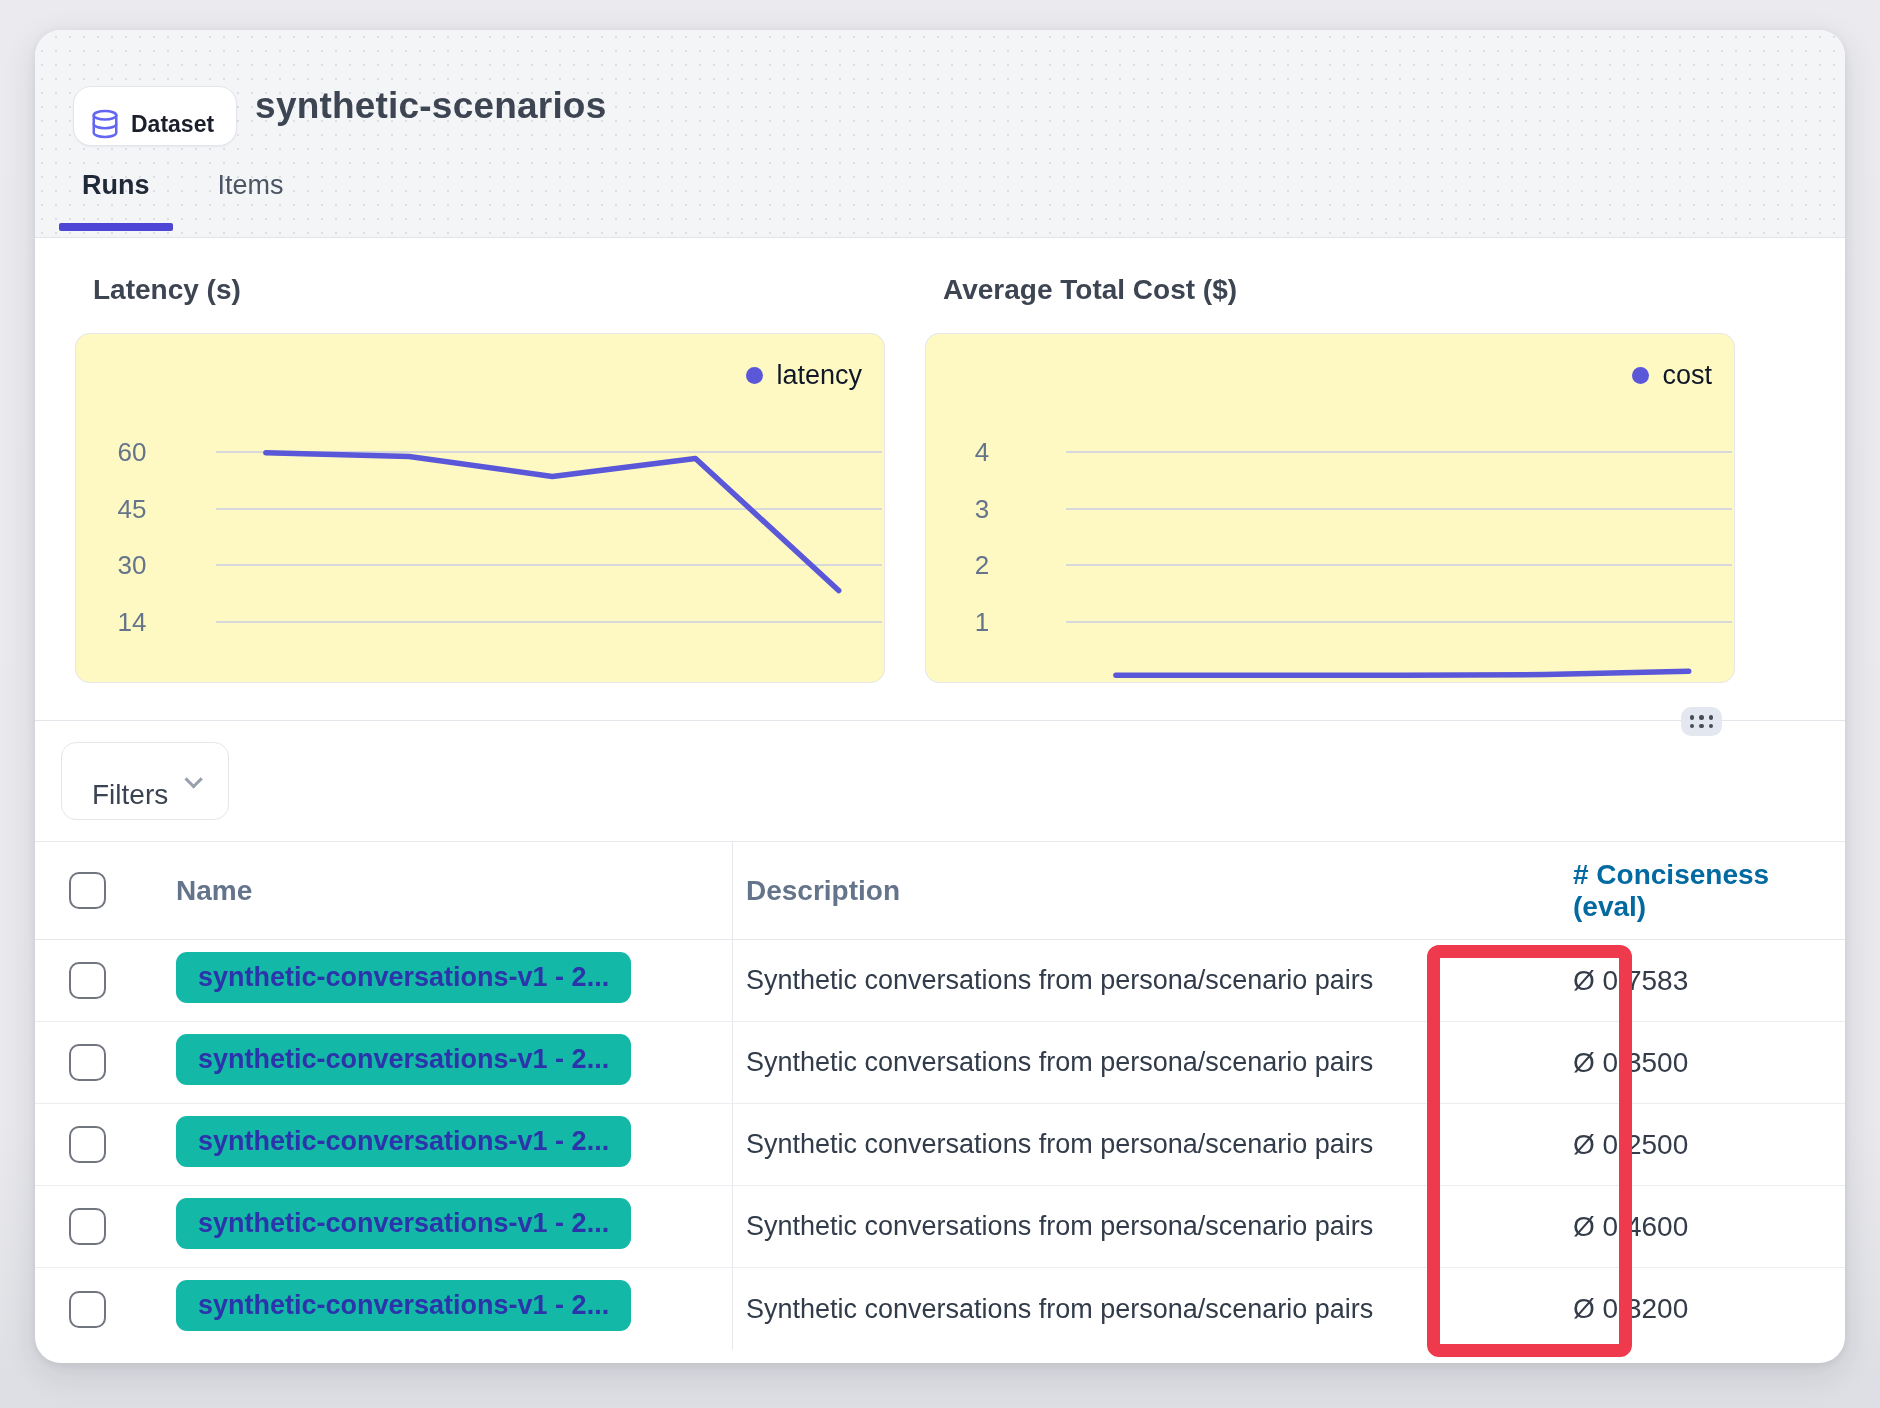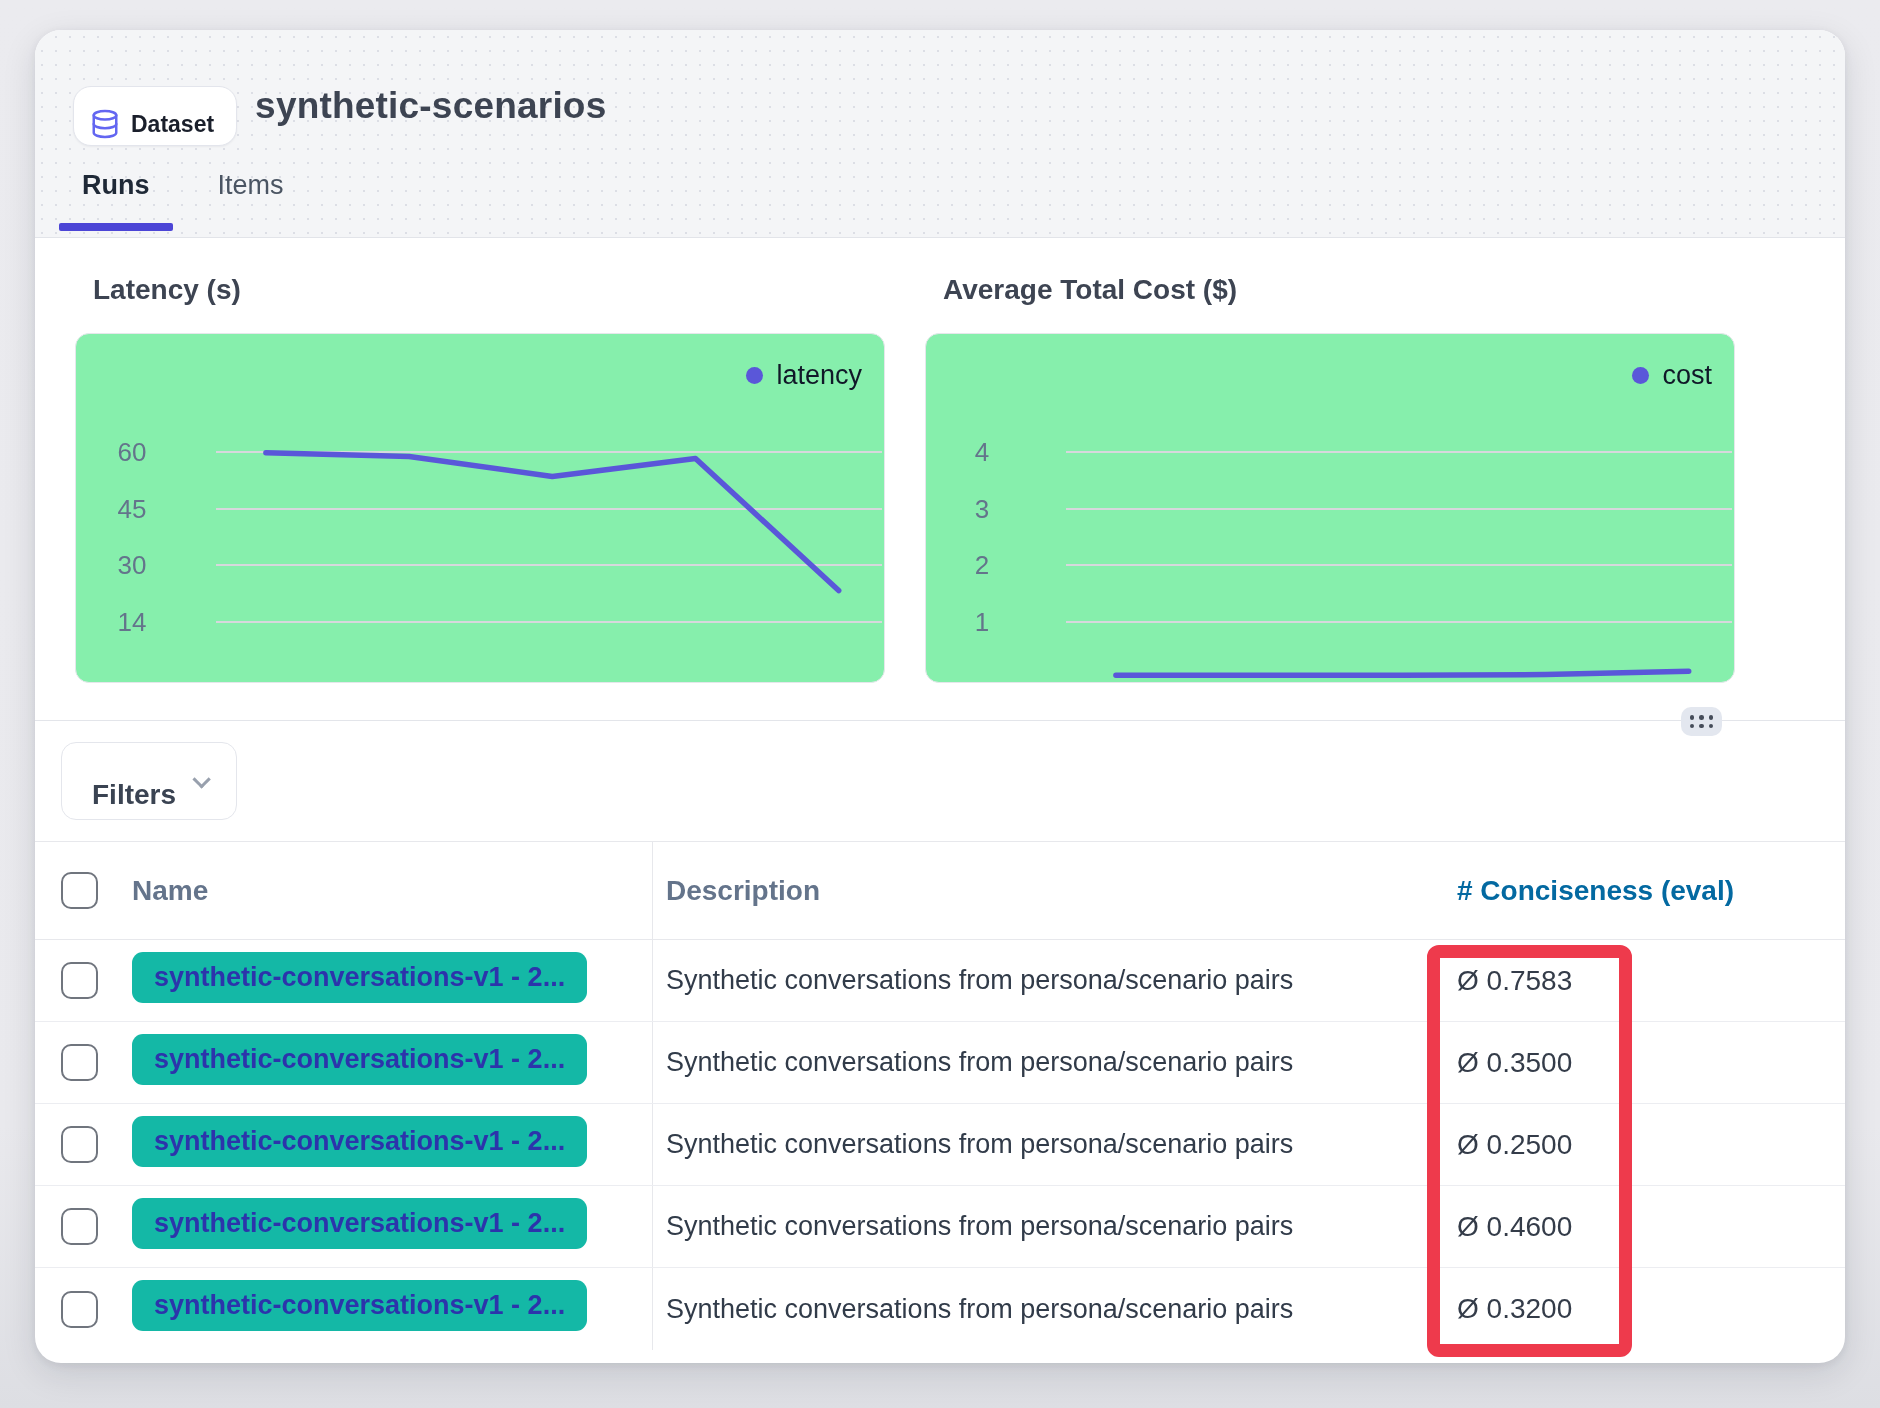--- a/index.html
+++ b/index.html
@@ -51,21 +51,21 @@
   
   .charts-section {
     position:relative; height:483px; padding:36px 40px 0 40px;
     border-bottom:1.5px solid #e3e5ea;
   }
   .charts-row { display:flex; gap:40px; }
   .chart-block { width:810px; }
   .chart-title { font-size:28px; font-weight:600; color:#3d4452; margin-bottom:27px; margin-left:18px; }
   .chart-card {
     position:relative; width:810px; height:350px;
-    border:1.5px solid #e5e7eb; border-radius:14px; background:#86efac; overflow:hidden;
+    border:1.5px solid #e5e7eb; border-radius:14px; background:#fef9c3; overflow:hidden;
   }
   .legend { position:absolute; top:26px; right:22px; display:flex; align-items:center; gap:13px; z-index:3; }
   .legend-dot { width:17px; height:17px; border-radius:50%; background:#5a57d9; }
   .legend-label { font-size:27px; color:#101828; }
   .tick-label {
     position:absolute; left:0; width:112px; text-align:center;
     font-size:26px; color:#64748b; height:32px; line-height:32px;
   }
   .gridline { position:absolute; left:140px; width:666px; height:2px; background:#d6d8dc; }
   .chart-card svg { position:absolute; left:0; top:0; z-index:2; }
@@ -79,29 +79,29 @@
   .dot-row { display:flex; gap:5px; }
   .hdot { width:4.5px; height:4.5px; border-radius:50%; background:#454c59; }
 
   
   .toolbar { position:relative; height:120px; }
   .filters-btn {
     position:absolute; left:26px; top:21px; height:78px; padding:0 30px;
     display:flex; align-items:center; gap:17px;
     background:#fff; border:1.5px solid #e4e6ec; border-radius:15px; cursor:pointer;
   }
-  .filters-label { font-size:28px; font-weight:700; color:#3a4352;margin-top:28px; }
+  .filters-label { font-size:28px; font-weight:400; color:#3a4352;margin-top:28px; }
   .chevron {
     width:13px; height:13px; border-right:3px solid #98a0ad; border-bottom:3px solid #98a0ad;
     transform:rotate(45deg) translateY(-3px);
   }
 
   
   .runs-table { border-top:1.5px solid #e7e8ec; }
-  .t-row { display:grid; grid-template-columns:71px 520px 768px 1fr; padding-left:26px; align-items:center; }
+  .t-row { display:grid; grid-template-columns:71px 520px 768px 1fr; padding-left:34px; align-items:center;gap:36px; }
   .t-head { height:98px; border-bottom:1.5px solid #e7e8ec; }
   .t-body-row { height:82px; border-bottom:1.5px solid #ecedf1; }
   .t-body-row:last-child { border-bottom:none; }
   .col-check { display:flex; align-items:center; }
   .checkbox {
     width:37px; height:37px; border:2.5px solid #70757e; border-radius:10px; background:#fff; cursor:pointer;
   }
   .col-name { font-size:28px; font-weight:600; color:#64748b; }
   .col-desc { font-size:28px; font-weight:600; color:#64748b; align-self:stretch; display:flex; align-items:center;
     border-left:1.5px solid #e7e8ec; padding-left:13px; }

